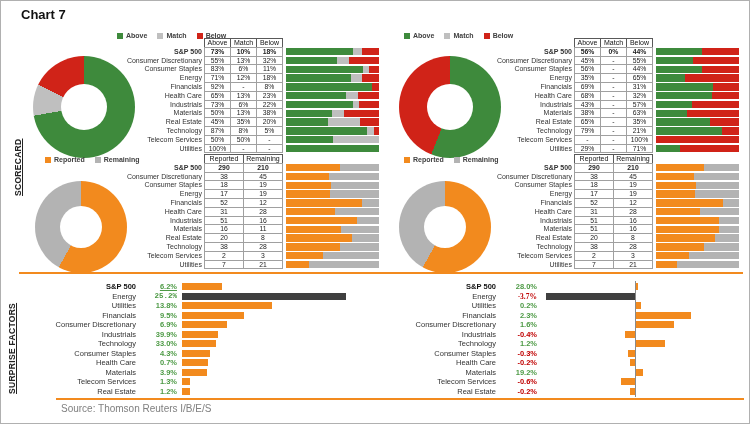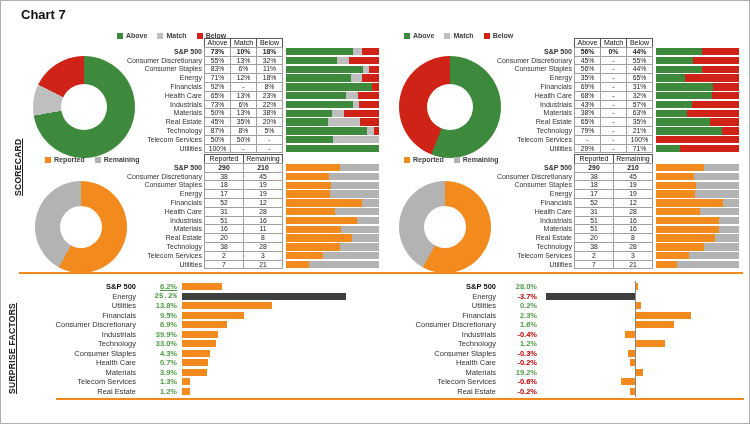--- a/index.html
+++ b/index.html
@@ -702,21 +702,21 @@
       <div class="srow first">
         <div class="slabel">S&amp;P 500</div>
         <div class="svalue" style="color: rgb(77, 154, 69);">28.0%</div>
         <div class="sbararea">
           <div class="saxis" style="left: 95px;"></div>
           <div class="sbar" style="width: 2.4px; left: 96px; background: rgb(242, 138, 30);"></div>
         </div>
       </div>
       <div class="srow">
         <div class="slabel">Energy</div>
-        <div class="svalue" style="color: rgb(192, 0, 0);">-3.7%</div>
+        <div class="svalue" style="color: rgb(192, 0, 0); font-family: Liberation Serif, serif;">-3.7%</div>
         <div class="sbararea">
           <div class="saxis" style="left: 95px;"></div>
           <div class="sbar" style="width: 88.8px; left: 6.2px; background: rgb(63, 63, 63);"></div>
         </div>
       </div>
       <div class="srow">
         <div class="slabel">Utilities</div>
         <div class="svalue" style="color: rgb(77, 154, 69);">0.2%</div>
         <div class="sbararea">
           <div class="saxis" style="left: 95px;"></div>
@@ -791,13 +791,14 @@
         <div class="slabel">Real Estate</div>
         <div class="svalue" style="color: rgb(192, 0, 0);">-0.2%</div>
         <div class="sbararea">
           <div class="saxis" style="left: 95px;"></div>
           <div class="sbar" style="width: 4.8px; left: 90.2px; background: rgb(242, 138, 30);"></div>
         </div>
       </div>
     </div>
 
   <div class="divider" style="left: 55px; top: 397px; width: 688px; background: rgb(242, 138, 30);"></div>
+  <div class="source">Source: Thomson Reuters I/B/E/S</div>
 </div>
 
 </body></html>

